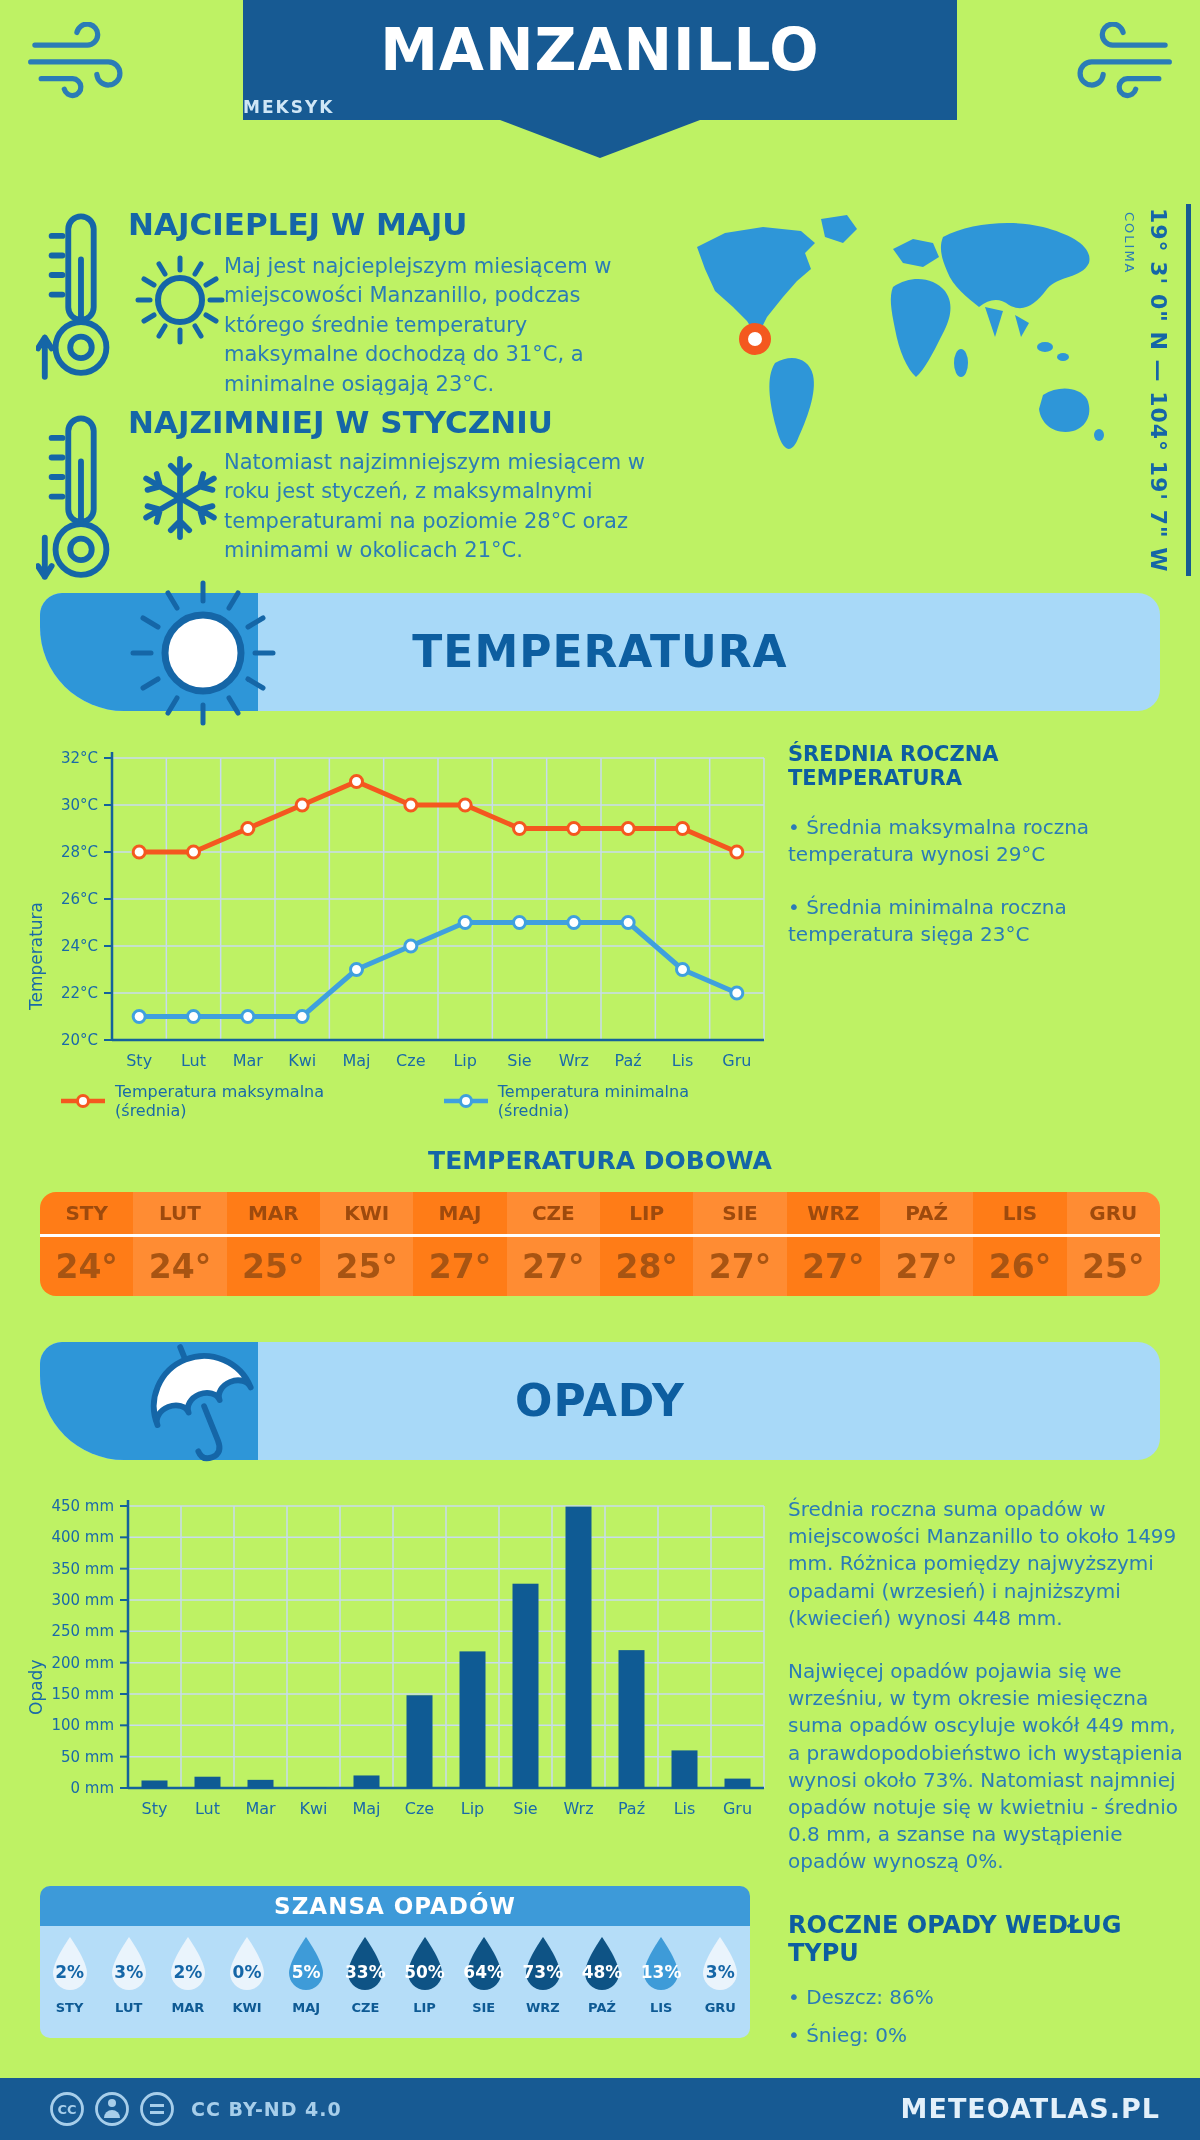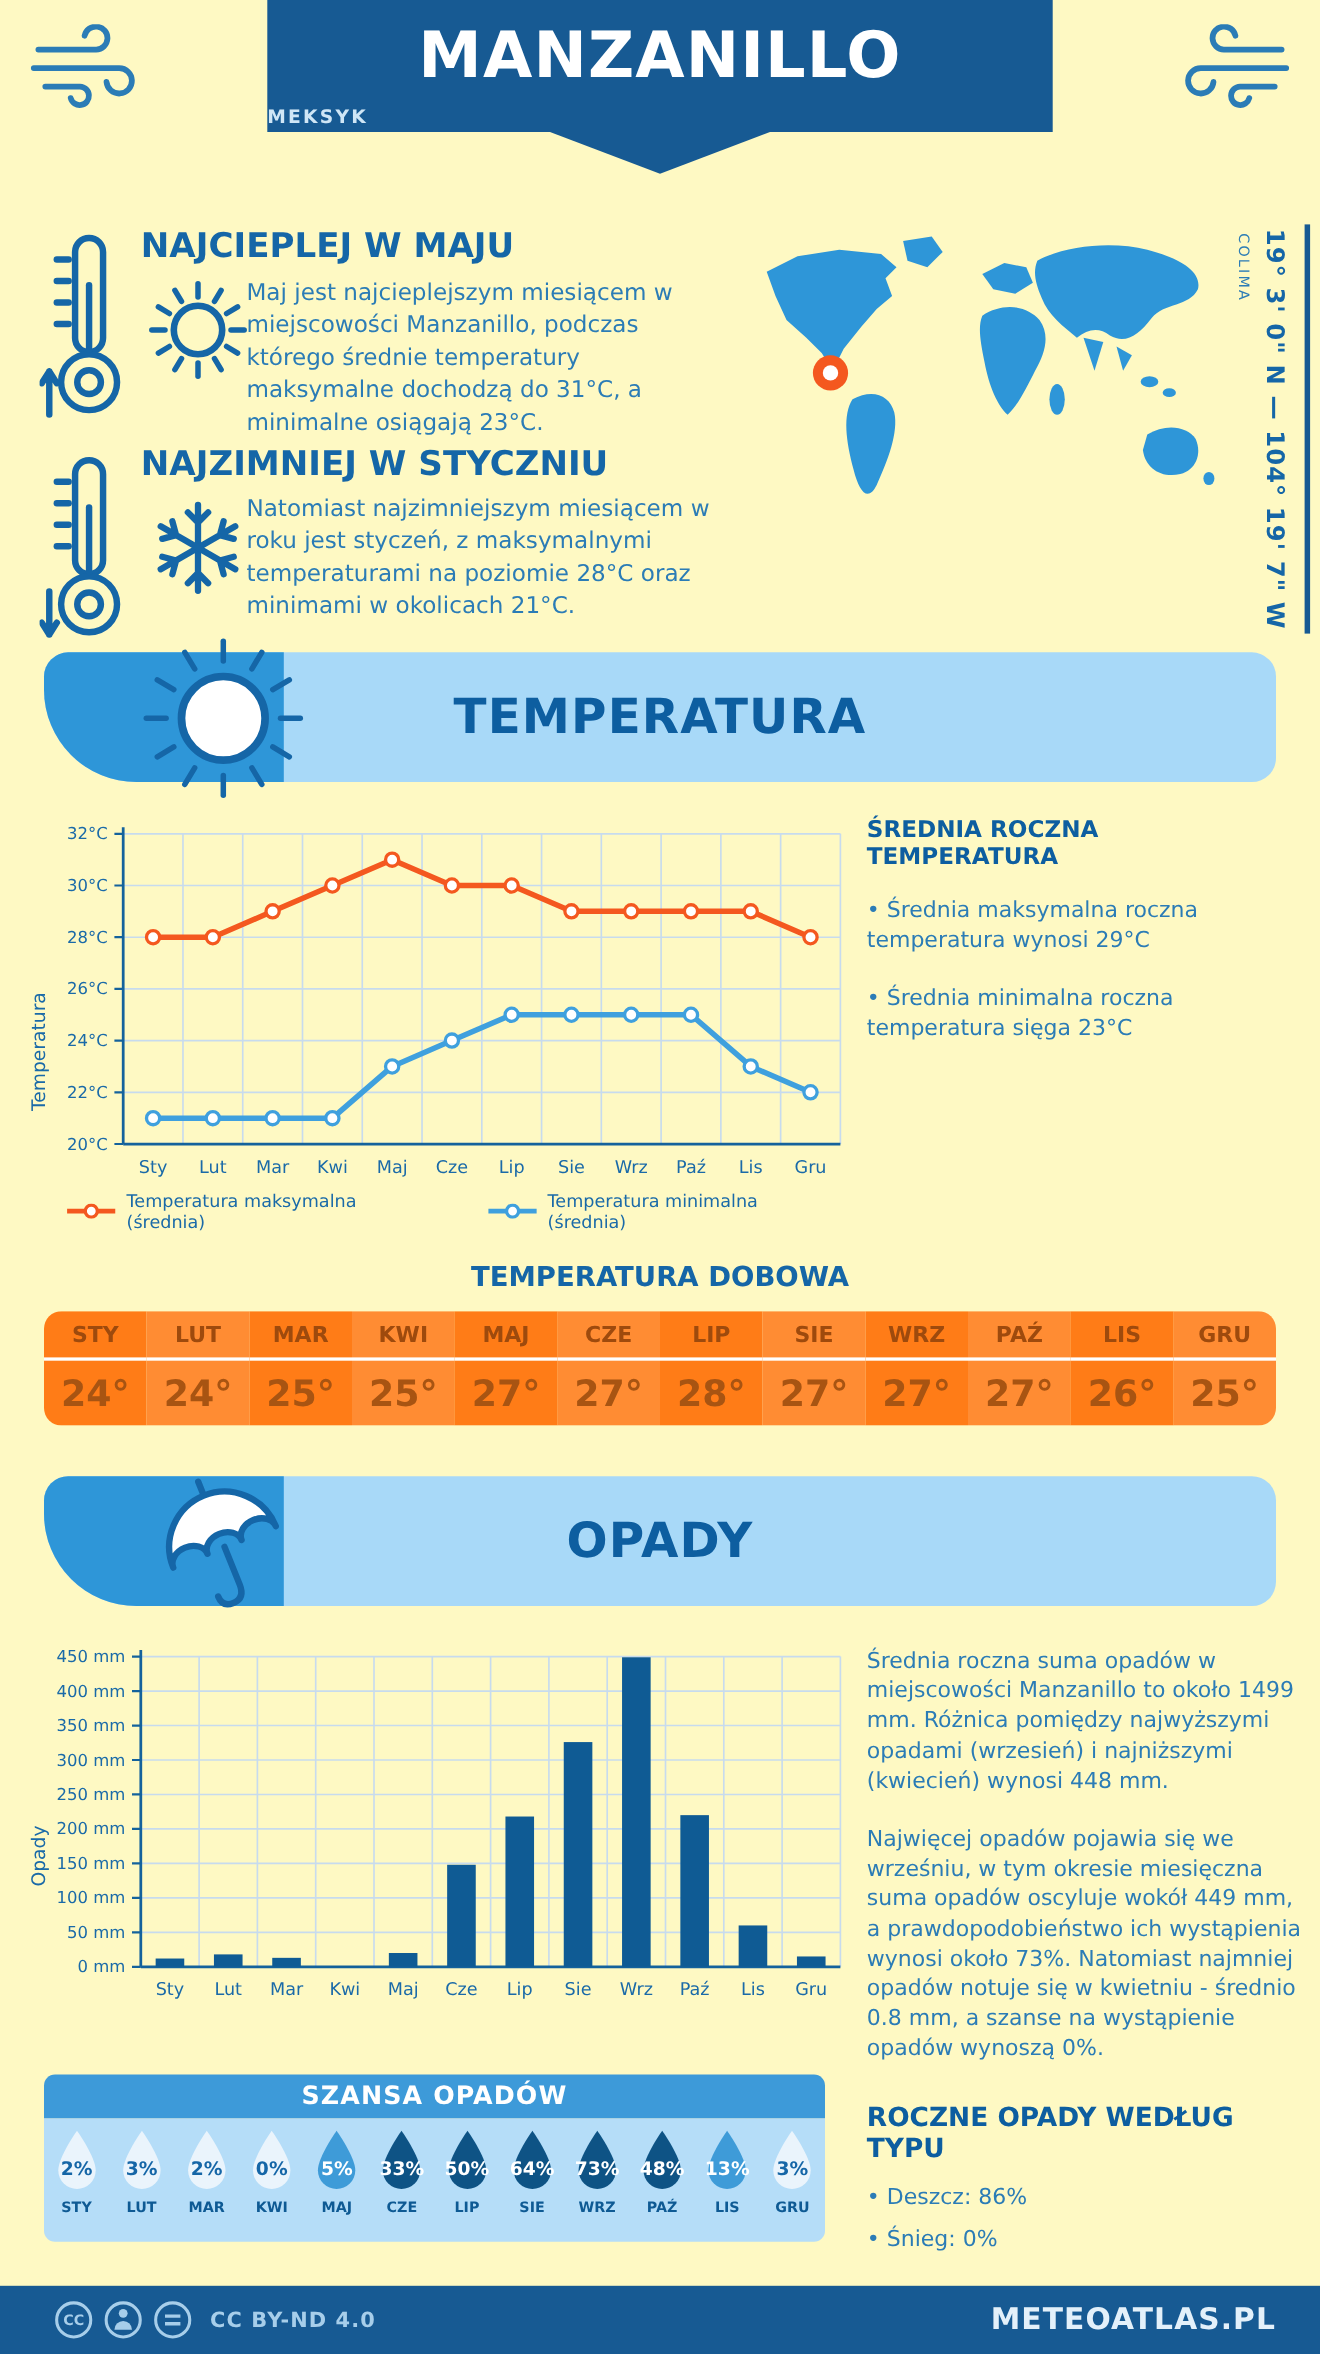--- a/index.html
+++ b/index.html
@@ -1,16 +1,16 @@
 <!DOCTYPE html>
 <html><head>
 <meta charset="utf-8">
 <style>
   html,body{margin:0;padding:0;background:#fff;}
-  .page{position:relative;width:1200px;height:2140px;background:#fef9c3;overflow:hidden;
+  .page{position:relative;width:1200px;height:2140px;background:#bef264;overflow:hidden;
         font-family:"DejaVu Sans","Liberation Sans",sans-serif;}
   .abs{position:absolute;}
 
   
   .banner{position:absolute;left:243px;top:0;width:714px;height:120px;background:#175A93;}
   .banner-title{padding-top:16px;text-align:center;color:#fff;font-size:58px;font-weight:bold;letter-spacing:1px;}
   .banner-sub{position:absolute;top:97px;left:0;width:100%;text-align:left;color:#CFE6F6;
               font-size:17px;font-weight:bold;letter-spacing:2px;}
   .banner-notch{position:absolute;left:50%;top:120px;margin-left:-100px;width:0;height:0;
                 border-left:100px solid transparent;border-right:100px solid transparent;

